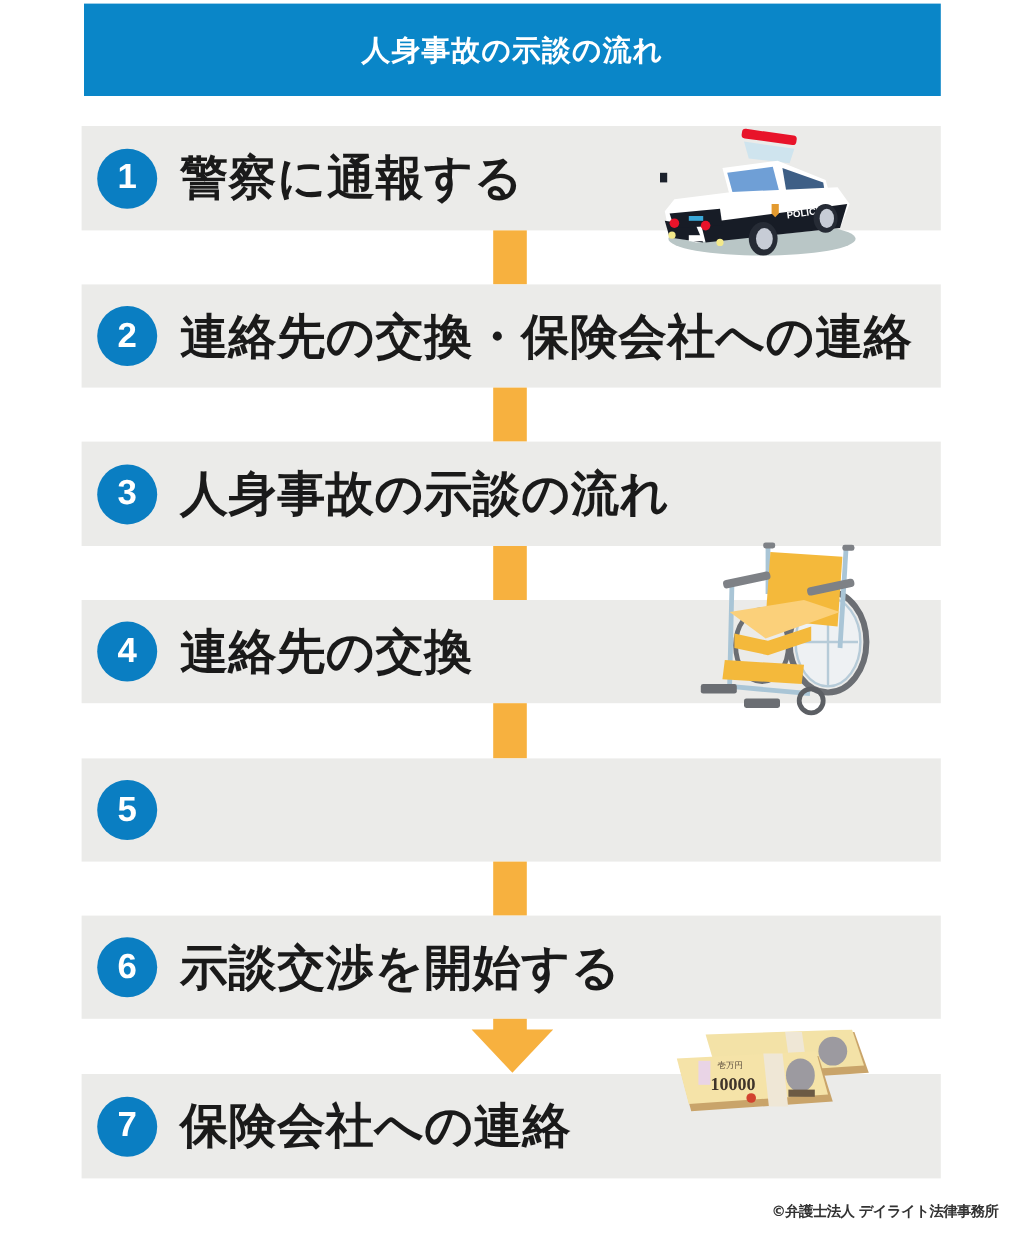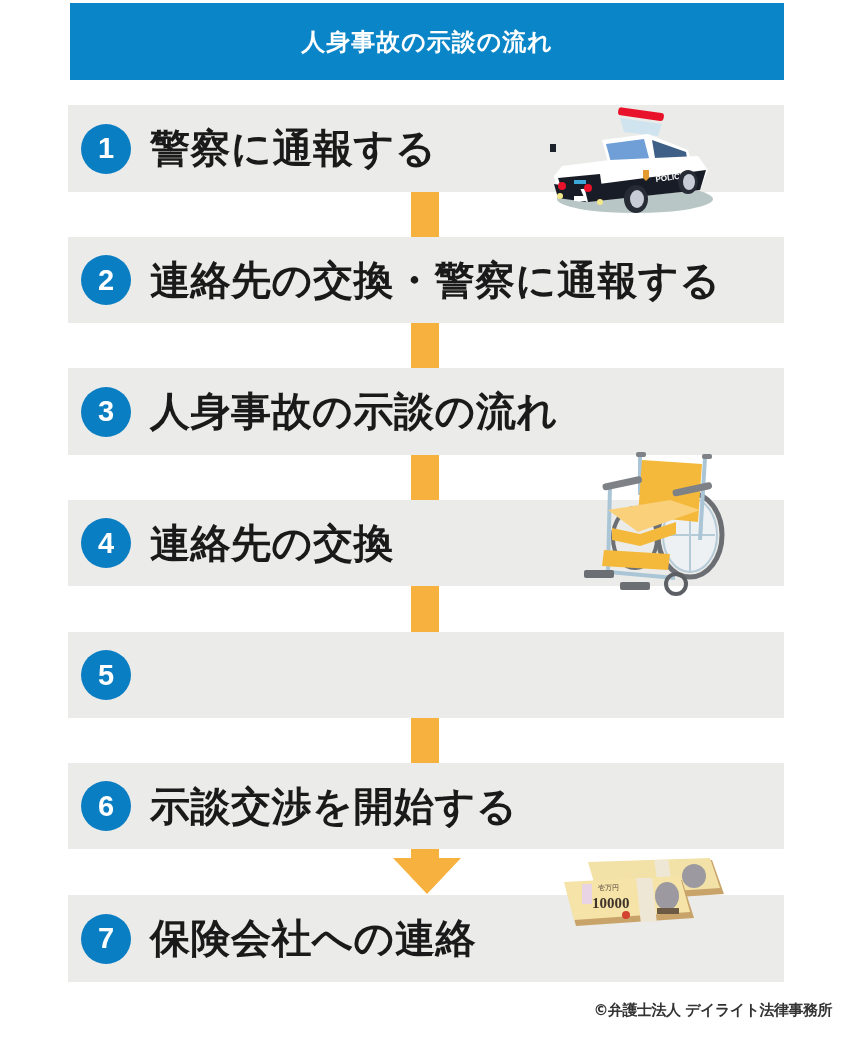--- a/index.html
+++ b/index.html
@@ -15,39 +15,39 @@
                 display: flex; align-items: center; justify-content: center;
                 font-family: "Liberation Sans", sans-serif; }
     .step-label { position: absolute; left: 82px; font-size: 40px; font-weight: bold; color: #1a1a1a;
                   letter-spacing: 0.5px; white-space: nowrap; }
     .connector { position: absolute; left: 411px; width: 28px; background: #f7b13f; }
     .arrow-stem { position: absolute; left: 411px; width: 28px; background: #f7b13f; }
     .arrow-head { position: absolute; left: 393px; width: 0; height: 0;
                   border-left: 34px solid transparent; border-right: 34px solid transparent;
                   border-top: 36px solid #f7b13f; }
     .illus { position: absolute; }
-    .credit { position: absolute; right: 18px; top: 1001px; font-size: 15px; color: #333;
+    .credit { position: absolute; right: 18px; top: 1001px; font-size: 12px; color: #333;
               font-weight: bold; letter-spacing: -0.5px; }
   </style>
 </head>
 <body>
 
 <div class="header">
   <span class="header-title">人身事故の示談の流れ</span>
 </div>
 
 <div class="step" style="top:105px;">
   <div class="step-num">1</div>
   <div class="step-label">警察に通報する</div>
 </div>
 <div class="connector" style="top:192px;height:45px;"></div>
 
 <div class="step" style="top:237px;height:86px;">
   <div class="step-num">2</div>
-  <div class="step-label">連絡先の交換・警察に通報する</div>
+  <div class="step-label">連絡先の交換・保険会社への連絡</div>
 </div>
 <div class="connector" style="top:323px;height:45px;"></div>
 
 <div class="step" style="top:368px;">
   <div class="step-num">3</div>
   <div class="step-label">人身事故の示談の流れ</div>
 </div>
 <div class="connector" style="top:455px;height:45px;"></div>
 
 <div class="step" style="top:500px;height:86px;">

